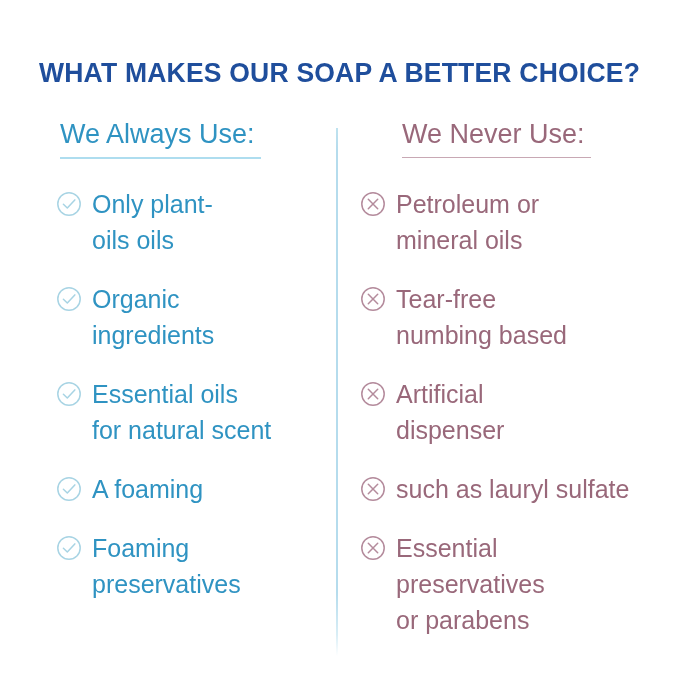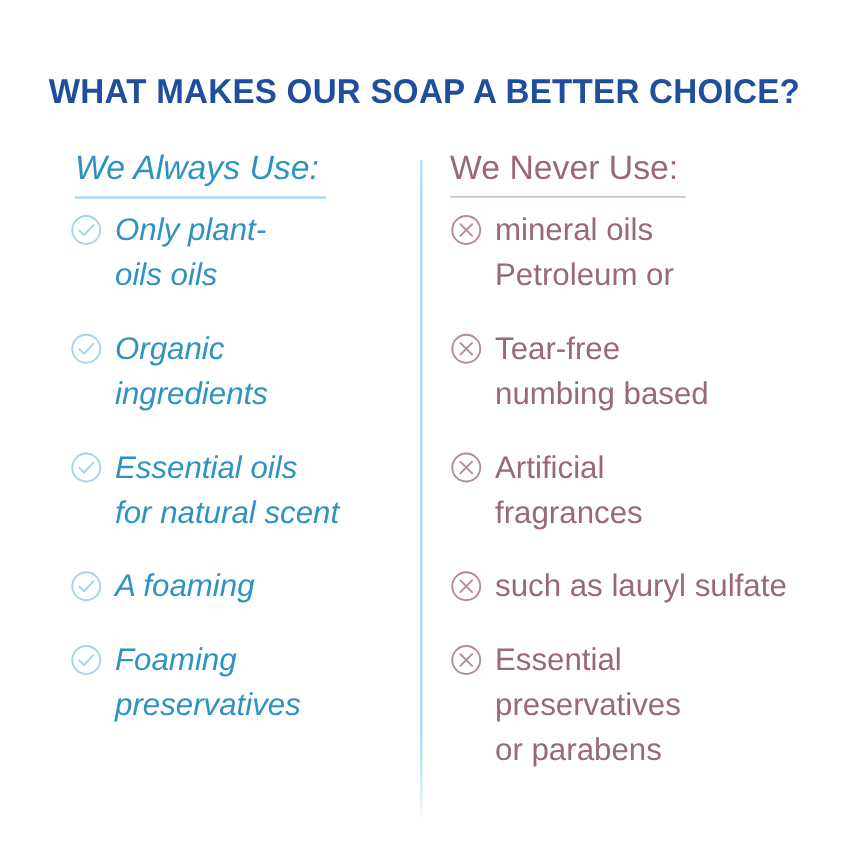--- a/index.html
+++ b/index.html
@@ -53,21 +53,21 @@
         #b5dced 88%,
         #d9eef6 96%,
         rgba(255,255,255,0) 100%);
   }
 
   
   .column {
     position: absolute;
     top: 118px;
   }
-  .col-left  { left: 56px;  width: 280px; font-style: italic; }
+  .col-left  { left: 56px;  width: 280px; }
   .col-right { left: 360px; width: 312px; }
 
   .col-head {
     font-family: "Liberation Sans", sans-serif;
     font-size: 27px;
     font-weight: 400;
     line-height: 32px;
     white-space: nowrap;
     padding-bottom: 7px;
     display: inline-block;
@@ -75,26 +75,27 @@
   .col-left .col-head  {
     color: #2f93c2;
     border-bottom: 2px solid #aeddef;
     padding-right: 6px;
     margin-left: 4px;
   }
   .col-right .col-head {
     color: #99687a;
     border-bottom: 1.5px solid #c8a8b4;
     padding-right: 6px;
+    margin-left: 42px;
   }
 
   
   .list {
     position: absolute;
-    top: 48px;
+    top: 68px;
     left: 0;
     width: 100%;
   }
   .item {
     display: flex;
     align-items: flex-start;
     margin-bottom: 23px;
   }
   .item-icon {
     flex: 0 0 auto;
@@ -196,22 +197,22 @@
     <div class="col-head">We  Never Use:</div>
     <div class="list" id="list-negative">
         <div class="item">
           <span class="item-icon">
             <svg viewBox="0 0 26 26" fill="none" xmlns="http://www.w3.org/2000/svg">
               <circle cx="13" cy="13" r="11.2" stroke="#b48b9c" stroke-width="1.5"></circle>
               <path d="M8.3 8.3 L17.7 17.7 M17.7 8.3 L8.3 17.7" stroke="#b48b9c" stroke-width="1.5" stroke-linecap="round"></path>
             </svg>
           </span>
           <span class="item-lines">
+            <span class="item-line">Petroleum or</span>
             <span class="item-line">mineral oils</span>
-            <span class="item-line">Petroleum or</span>
           </span>
         </div>
         <div class="item">
           <span class="item-icon">
             <svg viewBox="0 0 26 26" fill="none" xmlns="http://www.w3.org/2000/svg">
               <circle cx="13" cy="13" r="11.2" stroke="#b48b9c" stroke-width="1.5"></circle>
               <path d="M8.3 8.3 L17.7 17.7 M17.7 8.3 L8.3 17.7" stroke="#b48b9c" stroke-width="1.5" stroke-linecap="round"></path>
             </svg>
           </span>
           <span class="item-lines">
@@ -221,21 +222,21 @@
         </div>
         <div class="item">
           <span class="item-icon">
             <svg viewBox="0 0 26 26" fill="none" xmlns="http://www.w3.org/2000/svg">
               <circle cx="13" cy="13" r="11.2" stroke="#b48b9c" stroke-width="1.5"></circle>
               <path d="M8.3 8.3 L17.7 17.7 M17.7 8.3 L8.3 17.7" stroke="#b48b9c" stroke-width="1.5" stroke-linecap="round"></path>
             </svg>
           </span>
           <span class="item-lines">
             <span class="item-line">Artificial</span>
-            <span class="item-line">fragrances</span>
+            <span class="item-line">dispenser</span>
           </span>
         </div>
         <div class="item">
           <span class="item-icon">
             <svg viewBox="0 0 26 26" fill="none" xmlns="http://www.w3.org/2000/svg">
               <circle cx="13" cy="13" r="11.2" stroke="#b48b9c" stroke-width="1.5"></circle>
               <path d="M8.3 8.3 L17.7 17.7 M17.7 8.3 L8.3 17.7" stroke="#b48b9c" stroke-width="1.5" stroke-linecap="round"></path>
             </svg>
           </span>
           <span class="item-lines">

